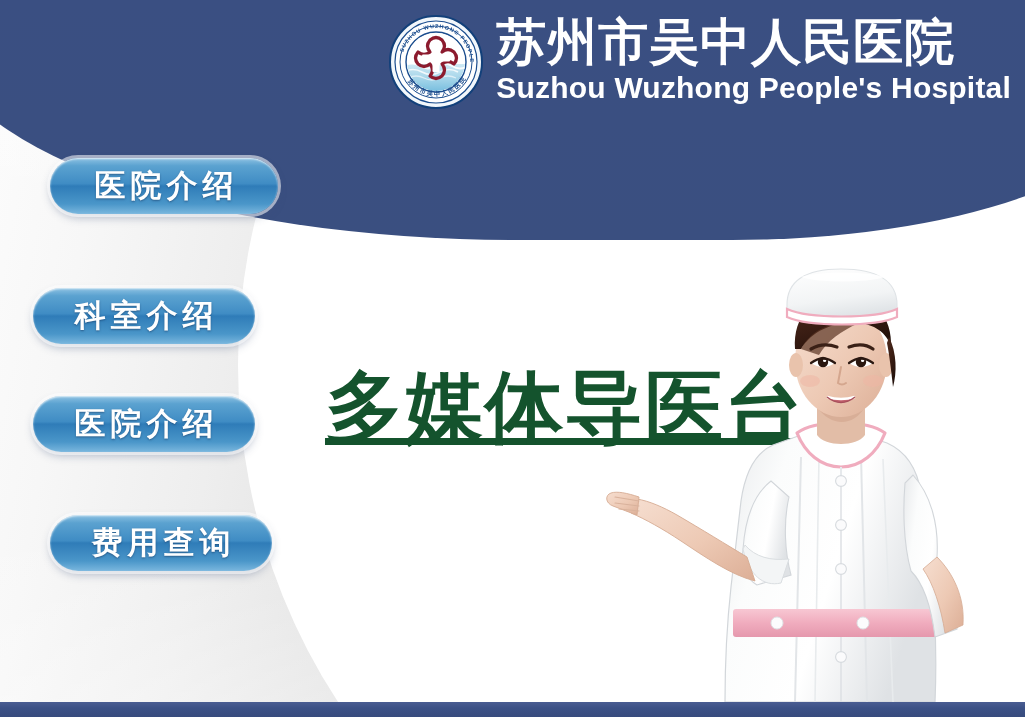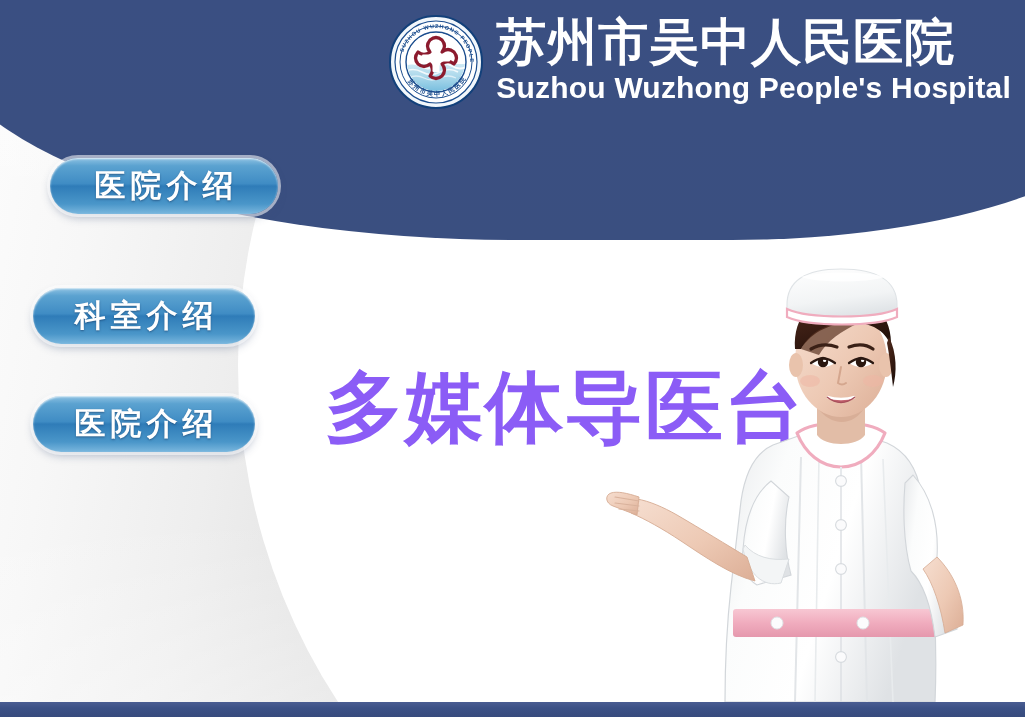--- a/index.html
+++ b/index.html
@@ -170,23 +170,24 @@
 
   
   .main-title {
     position: absolute;
     left: 325px;
     top: 356px;
     z-index: 12;
     font-family: "DejaVu Sans", "Liberation Sans", sans-serif;
     font-size: 78px;
     font-weight: bold;
-    color: #8b5cf6;
+    color: #14532d;
     letter-spacing: 2px;
     white-space: nowrap;
+    text-decoration: underline;
   }
 
   
   .nurse {
     position: absolute;
     right: 0px;
     bottom: 15px;
     width: 420px;
     height: 445px;
     z-index: 14;
@@ -286,20 +287,23 @@
 
   <div class="sidebar">
     <div class="nav-btn nav-btn-0">
       <span class="nav-label">医院介绍</span>
     </div>
     <div class="nav-btn nav-btn-1">
       <span class="nav-label">科室介绍</span>
     </div>
     <div class="nav-btn nav-btn-2">
       <span class="nav-label">医院介绍</span>
+    </div>
+    <div class="nav-btn nav-btn-3">
+      <span class="nav-label">费用查询</span>
     </div>
   </div>
 
   <div class="main-title">多媒体导医台</div>
 
   <div class="nurse">
     <svg width="420" height="445" viewBox="0 0 420 445" aria-hidden="true">
       <defs>
         <linearGradient id="uniGrad" x1="0" y1="0" x2="1" y2="0.4">
           <stop offset="0%" stop-color="#e8eaec"></stop>

